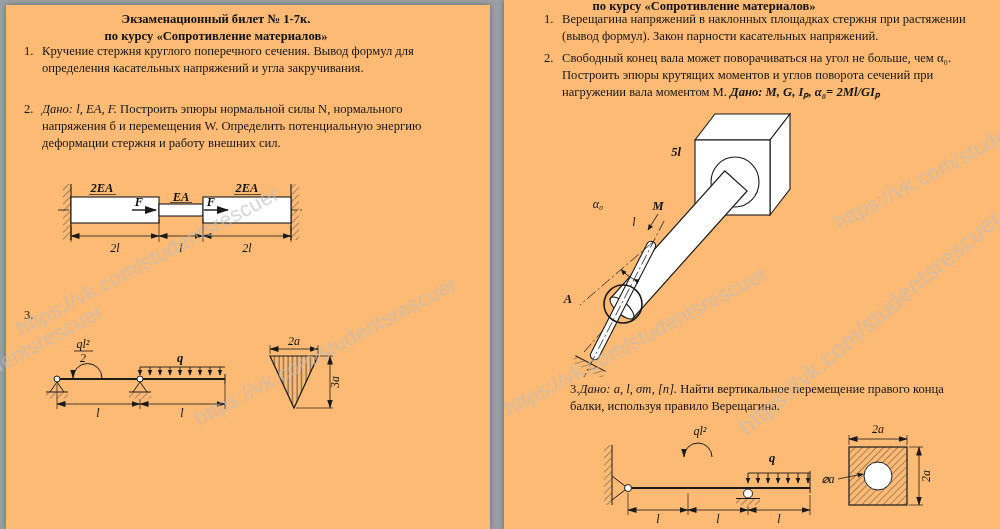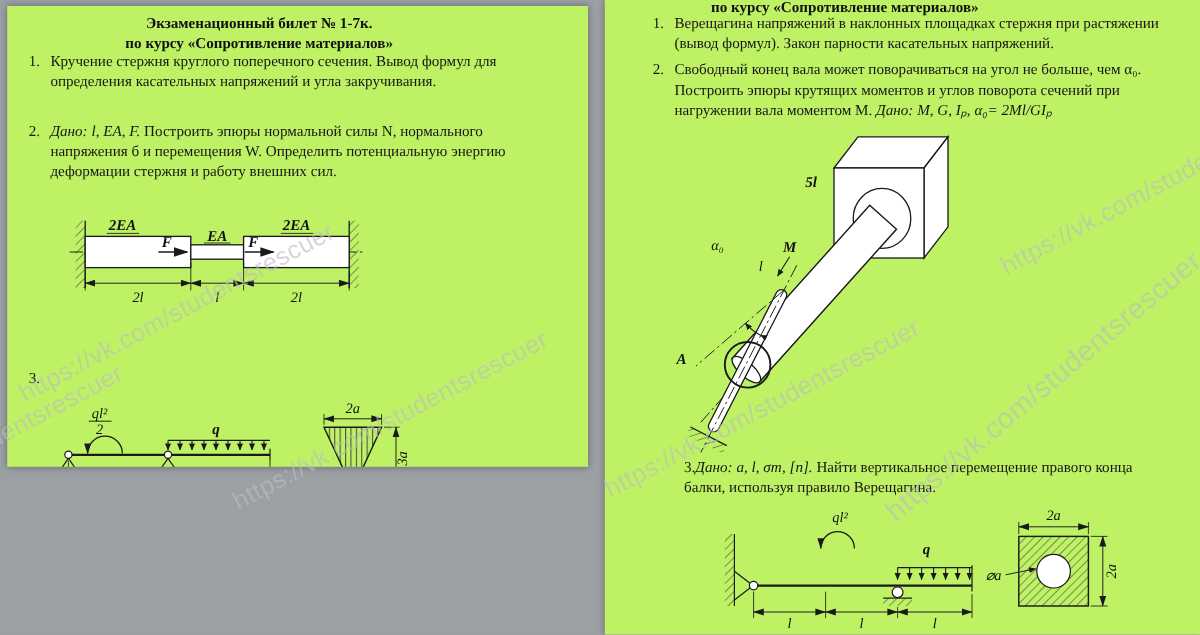--- a/index.html
+++ b/index.html
@@ -1,26 +1,26 @@
 <!DOCTYPE html>
 <html><head>
 <meta charset="utf-8">
 <style>
   *{margin:0;padding:0;box-sizing:border-box}
   html,body{width:1000px;height:529px}
   body{background:#9aa0a4;font-family:"Liberation Serif",serif;position:relative;overflow:hidden}
-  .page{position:absolute;background:#bef264;box-shadow:0 0 6px rgba(0,0,0,.35);overflow:hidden}
-  #pL{left:6px;top:5px;width:484px;height:384px}
+  .page{position:absolute;background:#fdba74;box-shadow:0 0 6px rgba(0,0,0,.35);overflow:hidden}
+  #pL{left:6px;top:5px;width:484px;height:524px}
   #pR{left:504px;top:0;width:496px;height:529px}
   .abs{position:absolute}
   .ttl{font-weight:bold;font-size:12.6px;text-align:center;line-height:1.32;color:#111}
   .item{display:flex;font-size:12.6px;line-height:1.34;color:#161616}
   .num{width:18px;flex:none}
   .i{font-style:italic}
-  .bi{font-style:italic;font-weight:normal}
+  .bi{font-style:italic;font-weight:bold}
   .wm{position:absolute;font-family:"Liberation Sans",sans-serif;font-size:21px;color:#bdbdbd;opacity:.62;
       white-space:nowrap;transform:rotate(-28deg);transform-origin:0 50%;z-index:9;pointer-events:none;letter-spacing:.3px}
   svg{overflow:visible}
   .lb{font-style:italic;font-size:12px;text-anchor:middle;fill:#111;font-family:"Liberation Serif",serif}
   .lbb{font-style:italic;font-weight:bold;font-size:12.5px;text-anchor:middle;fill:#111;font-family:"Liberation Serif",serif}
   .ln{stroke:#1a1a1a;fill:none}
 </style>
 </head>
 <body>
 

